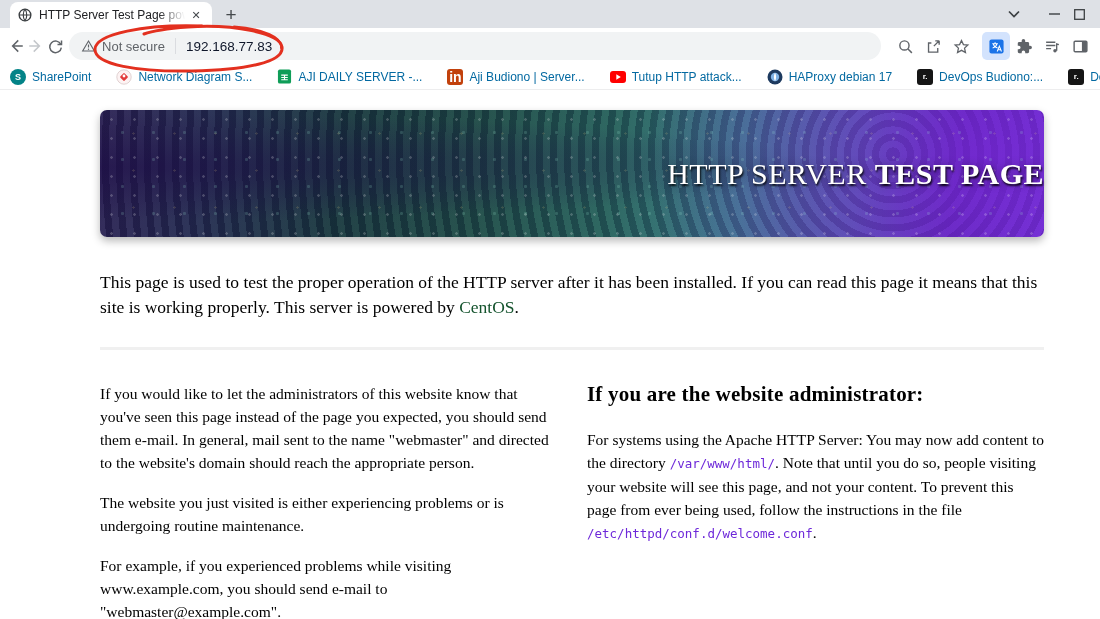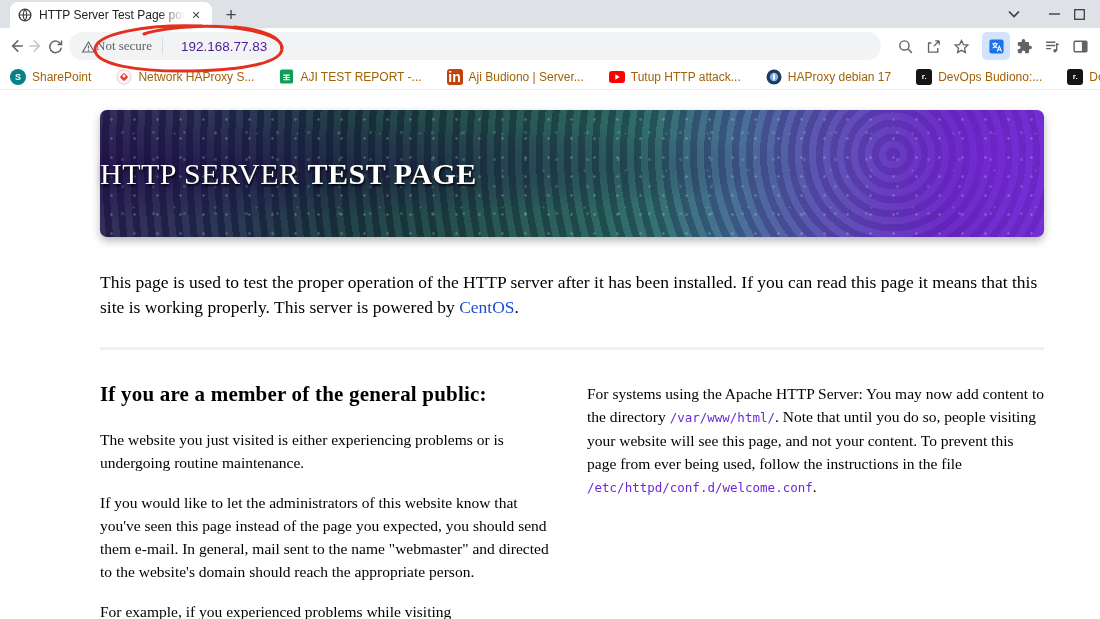--- a/index.html
+++ b/index.html
@@ -18,62 +18,62 @@
                justify-content:center; font-size:11px; color:#45494d; cursor:pointer; flex:0 0 auto; }
   .new-tab-btn { width:26px; height:26px; margin-left:6px; display:flex; align-items:center;
                  justify-content:center; font-size:19px; color:#45494d; cursor:pointer; }
   .win-controls { position:absolute; right:0; top:0; height:28px; display:flex; align-items:center; }
   .win-btn { width:40px; height:28px; display:flex; align-items:center; justify-content:center; color:#3c4043; }
 
   .toolbar { height:36px; background:#fff; display:flex; align-items:center; padding:0 6px; position:relative; }
   .nav-btn { width:28px; height:28px; display:flex; align-items:center; justify-content:center; border-radius:50%; }
   .omnibox { height:28px; flex:0 0 812px; margin-left:4px; background:#f1f3f4; border-radius:14px;
              display:flex; align-items:center; padding:0 12px; }
-  .security-chip { display:flex; align-items:flex-end; color:#5f6368; font-size:13px;font-family:Liberation Serif, serif; }
+  .security-chip { display:flex; align-items:center; gap:6px; color:#5f6368; font-size:13px; }
   .omni-sep { width:1px; height:16px; background:#dadce0; margin:0 10px; }
-  .omni-url { font-size:13.5px; color:#4c1d95;margin-left:8px; }
+  .omni-url { font-size:13.5px; color:#0f172a; }
   .toolbar-right { display:flex; align-items:center; margin-left:10px; }
   .tb-icon { width:28px; height:28px; display:flex; align-items:center; justify-content:center; }
   .translate-wrap { background:#d3e3fd; border-radius:5px; margin-left:7px; }
 
   .bookmarks-bar { height:26px; background:#fff; display:flex; align-items:center;
                    padding:0 10px; gap:25px; border-bottom:1px solid #ededee; }
   .bm { display:flex; align-items:center; gap:6px; cursor:pointer; white-space:nowrap; }
-  .bm-label { font-size:12px; color:#a16207; }
+  .bm-label { font-size:12px; color:#0369a1; }
   .bm-ico { width:16px; height:16px; display:flex; align-items:center; justify-content:center;
             font-weight:bold; color:#fff; border-radius:3px; font-size:9px; flex:0 0 auto; }
 
   .annotation-svg { position:absolute; left:84px; top:22px; width:212px; height:52px;
                     z-index:50; pointer-events:none; }
   .chrome-wrap { position:relative; }
 
   
   .page { height:529px; background:#fff; font-family:"Liberation Serif", serif; color:#000; overflow:hidden; }
 
   .banner { width:944px; height:127px; margin:20px auto 0 100px; border-radius:7px;
-            position:relative; display:flex; align-items:center; justify-content:flex-start;
+            position:relative; display:flex; align-items:center; justify-content:flex-end;
             box-shadow:0 4px 8px rgba(0,0,0,0.28);
             background-image:
               radial-gradient(rgba(255,255,255,0.20) 1.2px, transparent 1.7px),
               radial-gradient(rgba(170,255,225,0.16) 1.4px, transparent 1.9px),
               radial-gradient(rgba(255,225,140,0.14) 1px, transparent 1.5px),
               radial-gradient(ellipse at 0% 45%, rgba(28,10,70,0.55), transparent 55%),
               radial-gradient(circle at 94% 38%, rgba(120,38,215,0.75), rgba(120,38,215,0) 38%),
               repeating-radial-gradient(circle at 84% 35%, rgba(15,8,40,0.22) 0 7px, rgba(255,255,255,0.05) 7px 14px),
               linear-gradient(97deg, #2a2153 0%, #232a50 11%, #17383d 26%, #1c4a45 40%,
                               #24605a 54%, #357b85 68%, #48619f 80%, #5527ae 90%, #6a33d2 100%);
             background-size: 23px 19px, 31px 27px, 41px 37px, auto, auto, auto, auto;
             background-position: 0 0, 7px 9px, 13px 5px, 0 0, 0 0, 0 0, 0 0; }
   .banner-title { color:#fff; font-size:30px; letter-spacing:0.5px;
                   text-shadow:1px 2px 2px rgba(0,0,0,0.85), 0 0 8px rgba(0,0,0,0.35); }
   .banner-title .t-normal { font-weight:500; }
   .banner-title .t-bold { font-weight:700; }
 
   .intro { width:944px; margin:33px 0 0 100px; font-size:17.5px; line-height:25px; }
-  .intro a { color:#1d4ed8; text-decoration:none; cursor:pointer; }
+  .intro a { color:#14532d; text-decoration:none; cursor:pointer; }
 
   .rule { width:944px; margin:27px 0 0 100px; border:none; border-top:3px solid #f0f0f0; }
 
   .columns { width:946px; margin:32px 0 0 100px; display:grid;
              grid-template-columns:1fr 1fr; column-gap:28px; }
   .col h2 { font-size:21px; font-weight:700; margin-bottom:21px; letter-spacing:0.2px; }
   .col p { font-size:15.5px; line-height:23px; margin-bottom:17px; }
   .code { font-family:"DejaVu Sans Mono", monospace; font-size:12.5px; color:#6d28d9; }
 </style>
 </head>
@@ -196,28 +196,28 @@
     <div class="bm">
       <span class="bm-ico" style="background:#038387; border-radius:50%;">S</span>
       <span class="bm-label">SharePoint</span>
     </div>
     <div class="bm">
       <svg width="16" height="16" viewBox="0 0 16 16">
         <circle cx="8" cy="8" r="7.2" fill="#fdf3f3" stroke="#d9c8c8" stroke-width="0.8"></circle>
         <rect x="5" y="5" width="6" height="6" rx="1" transform="rotate(45 8 8)" fill="#e23b3b"></rect>
         <circle cx="8" cy="7" r="1.4" fill="#fff"></circle>
       </svg>
-      <span class="bm-label">Network HAProxy S...</span>
+      <span class="bm-label">Network Diagram S...</span>
     </div>
     <div class="bm">
       <svg width="15" height="15" viewBox="0 0 16 16">
         <rect x="1" y="0.5" width="14" height="15" rx="2" fill="#0f9d58"></rect>
         <path d="M4.5 6.5 H11.5 M4.5 9 H11.5 M8 6.5 V11.5 M4.5 11.5 H11.5" stroke="#fff" stroke-width="1.2" fill="none"></path>
       </svg>
-      <span class="bm-label">AJI TEST REPORT -...</span>
+      <span class="bm-label">AJI DAILY SERVER -...</span>
     </div>
     <div class="bm">
       <span class="bm-ico" style="background:#c2410c; font-size:14px;">in</span>
       <span class="bm-label">Aji Budiono | Server...</span>
     </div>
     <div class="bm">
       <svg width="16" height="12" viewBox="0 0 16 12">
         <rect x="0" y="0" width="16" height="12" rx="3" fill="#f00"></rect>
         <path d="M6.3 3.2 L10.8 6 L6.3 8.8 Z" fill="#fff"></path>
       </svg>
@@ -252,25 +252,25 @@
   </div>
 
   <p class="intro">
     <span>This page is used to test the proper operation of the HTTP server after it has been installed. If you can read this page it means that this site is working properly. This server is powered by </span><a>CentOS</a><span>.</span>
   </p>
 
   <hr class="rule">
 
   <div class="columns">
     <div class="col">
-      <h2>If you are a member of the general public:</h2>
+      <p>If you would like to let the administrators of this website know that you've seen this page instead of the page you expected, you should send them e-mail. In general, mail sent to the name "webmaster" and directed to the website's domain should reach the appropriate person.</p>
       <p>The website you just visited is either experiencing problems or is undergoing routine maintenance.</p>
-      <p>If you would like to let the administrators of this website know that you've seen this page instead of the page you expected, you should send them e-mail. In general, mail sent to the name "webmaster" and directed to the website's domain should reach the appropriate person.</p>
       <p>For example, if you experienced problems while visiting www.example.com, you should send e-mail to "webmaster@example.com".</p>
     </div>
     <div class="col">
+      <h2>If you are the website administrator:</h2>
       <p>
         <span>For systems using the Apache HTTP Server: You may now add content to the directory </span><span class="code">/var/www/html/</span><span>. Note that until you do so, people visiting your website will see this page, and not your content. To prevent this page from ever being used, follow the instructions in the file </span><span class="code">/etc/httpd/conf.d/welcome.conf</span><span>.</span>
       </p>
 
     </div>
   </div>
 </div>
 
 </body></html>

